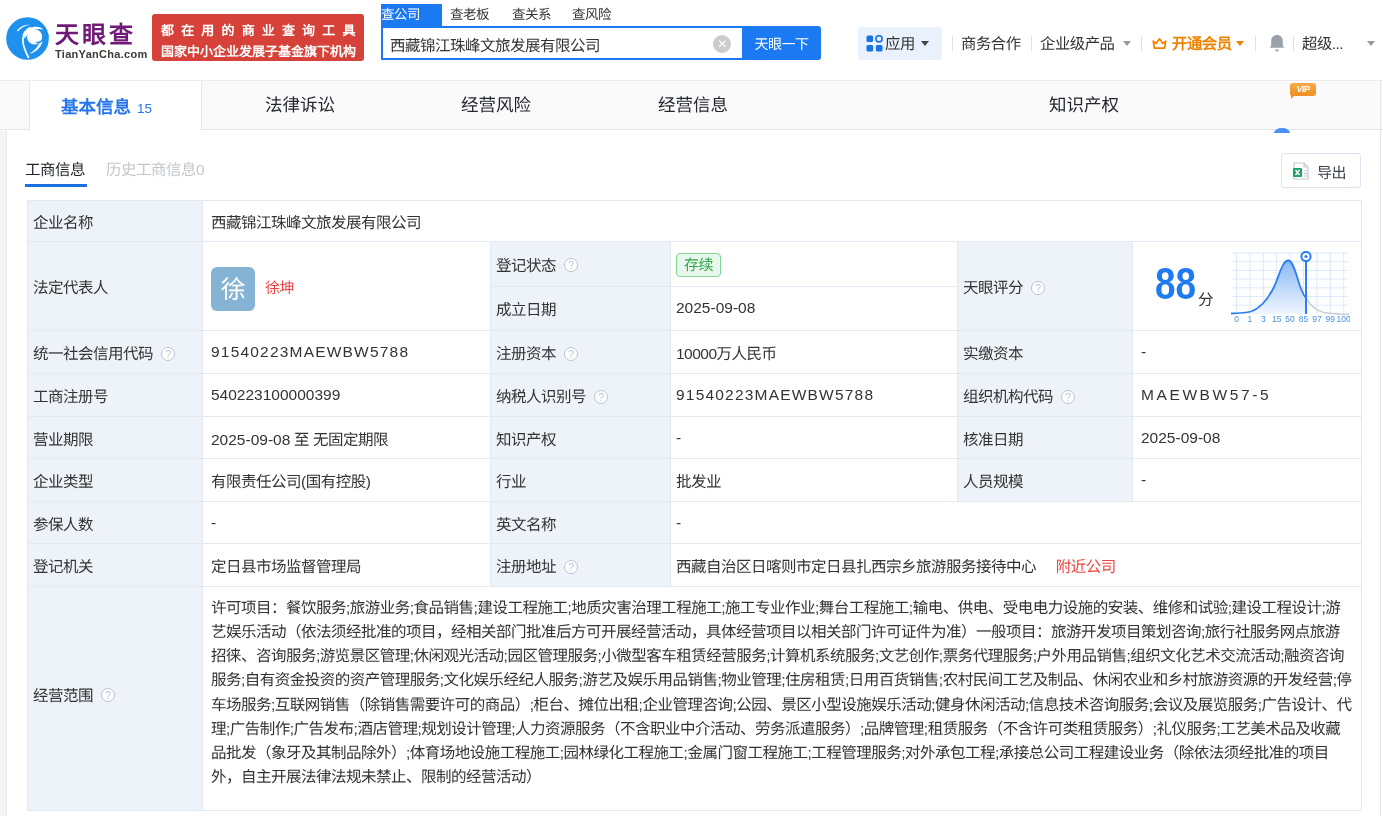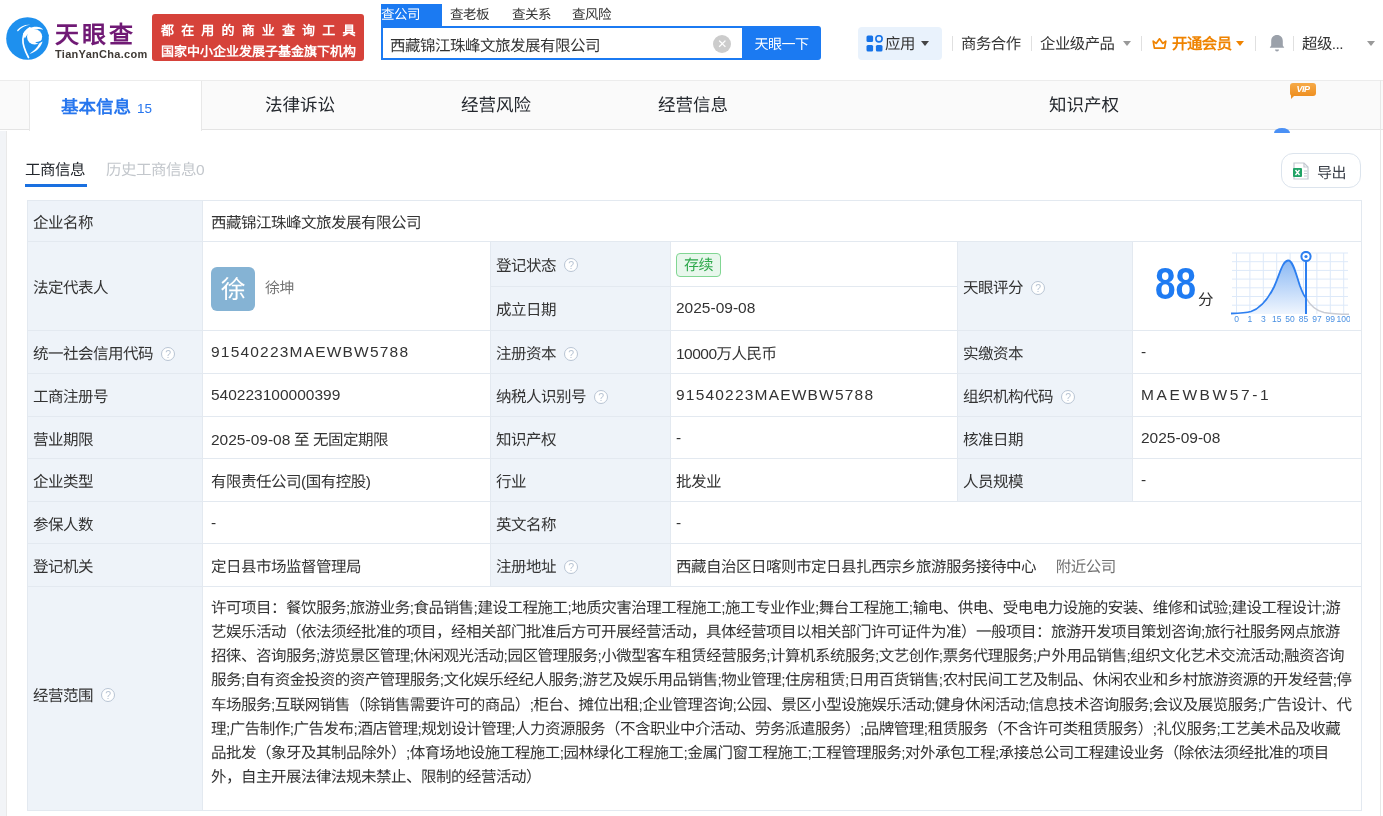--- a/index.html
+++ b/index.html
@@ -30,21 +30,21 @@
 #navActive{letter-spacing:0}
 .num{letter-spacing:0}
 
 #subrow{position:absolute;left:0;top:131px;width:1380px;height:69px;background:#fff}
 
 #tbl{position:absolute;left:27px;top:200px;border-collapse:collapse;table-layout:fixed;width:1334px}
 #tbl td{border:1px solid #e3e9f0;font-size:15.5px;color:#333;vertical-align:middle;padding:0 8px 0 8px;overflow:hidden}
 #tbl td.lb{background:#eef3f9;padding-left:5px}
 #tbl td.p4{padding-left:5px}
 .qm{display:inline-block;width:14px;height:14px;border:1px solid #b9c5d4;border-radius:50%;color:#b9c5d4;font-size:10.5px;line-height:13px;text-align:center;vertical-align:1.5px;margin-left:4px;background:#fff}
-a.blue{color:#737373;text-decoration:none}
+a.blue{color:#ef4444;text-decoration:none}
 .badge{display:inline-block;height:24px;line-height:22px;padding:0 7px;border:1px solid #81d693;background:#e8f7ec;color:#2ea84b;border-radius:4px;font-size:15px;margin-top:3px}
 #avatar{display:inline-block;width:44px;height:44px;background:#85b3d4;border-radius:6px;color:#fff;font-size:25px;line-height:44px;text-align:center;vertical-align:middle}
 </style>
 </head>
 <body>
 <div id="header">
   <svg class="abs" style="left:6px;top:17px" width="43" height="43" viewBox="0 0 43 43">
     <circle cx="21.5" cy="21.5" r="21.3" fill="#1e90ee"></circle>
     <circle cx="28.6" cy="19.8" r="7.6" fill="#fff"></circle>
     <path d="M22.5,40.5 C18.8,33.5 16.5,27.5 16.9,22 C17.3,16.8 20,13 24,10.8" fill="none" stroke="#fff" stroke-width="1.7" stroke-linecap="round"></path>
@@ -114,21 +114,21 @@
   <div class="navtab" style="left:613px">经营信息</div>
   <div class="navtab" style="left:1004px">知识产权</div>
   <div class="abs" style="left:1290px;top:2px;width:26px;height:13px;background:linear-gradient(#f6ab49,#ee8f21);border-radius:3px;color:#fff;font-size:9px;font-weight:bold;font-style:italic;text-align:center;line-height:13px">VIP</div>
   <div class="abs" style="left:1291px;top:13px;width:0;height:0;border-left:5px solid #ee9122;border-bottom:5px solid transparent"></div>
 </div>
 <div id="subrow">
   <div class="abs" style="left:-7px;top:-3px;width:16px;height:5px;background:#4a90f5;border-radius:50% 50% 0 0/100% 100% 0 0;margin-left:1281px"></div>
   <div class="abs" style="left:25px;top:25.5px;font-size:15.5px;color:#23272d">工商信息</div>
   <div class="abs" style="left:25px;top:53px;width:62px;height:3px;background:#1a70e0"></div>
   <div class="abs" style="left:106px;top:25.5px;font-size:15.5px;color:#c3c7cc">历史工商信息0</div>
-  <div class="abs" style="left:1281px;top:22px;width:80px;height:35px;border:1px solid #dce4ed;border-radius:12px;background:#fff">
+  <div class="abs" style="left:1281px;top:22px;width:80px;height:35px;border:1px solid #dce4ed;border-radius:3px;background:#fff">
     <svg class="abs" style="left:11px;top:8px" width="16" height="18" viewBox="0 0 16 18">
       <path d="M1,1 L11,1 L15,5 L15,17 L1,17 Z" fill="#fff" stroke="#c3c9d1" stroke-width="1.2"></path>
       <path d="M11,1 L11,5 L15,5" fill="none" stroke="#c3c9d1" stroke-width="1.2"></path>
       <rect x="0" y="6" width="9" height="9" rx="1" fill="#21a366"></rect>
       <path d="M2.5,8 L6.5,13 M6.5,8 L2.5,13" stroke="#fff" stroke-width="1.4"></path>
       <path d="M11,9 h3 M11,11.5 h3 M11,14 h3" stroke="#c3c9d1" stroke-width="1"></path>
     </svg>
     <div class="abs" style="left:35px;top:7px;font-size:15px;color:#3c414a">导出</div>
   </div>
 </div>
@@ -199,21 +199,21 @@
     <td class="p4">10000万人民币</td>
     <td class="lb">实缴资本</td>
     <td>-</td>
   </tr>
   <tr style="height:43px">
     <td class="lb">工商注册号</td>
     <td><span class="num">540223100000399</span></td>
     <td class="lb">纳税人识别号 <span class="qm">?</span></td>
     <td class="p4"><span style="letter-spacing:1.2px">91540223MAEWBW5788</span></td>
     <td class="lb">组织机构代码 <span class="qm">?</span></td>
-    <td><span style="letter-spacing:2.6px">MAEWBW57-1</span></td>
+    <td><span style="letter-spacing:2.6px">MAEWBW57-5</span></td>
   </tr>
   <tr style="height:42px">
     <td class="lb">营业期限</td>
     <td><span class="num">2025-09-08</span> 至 无固定期限</td>
     <td class="lb">知识产权</td>
     <td class="p4">-</td>
     <td class="lb">核准日期</td>
     <td><span class="num">2025-09-08</span></td>
   </tr>
   <tr style="height:43px">

